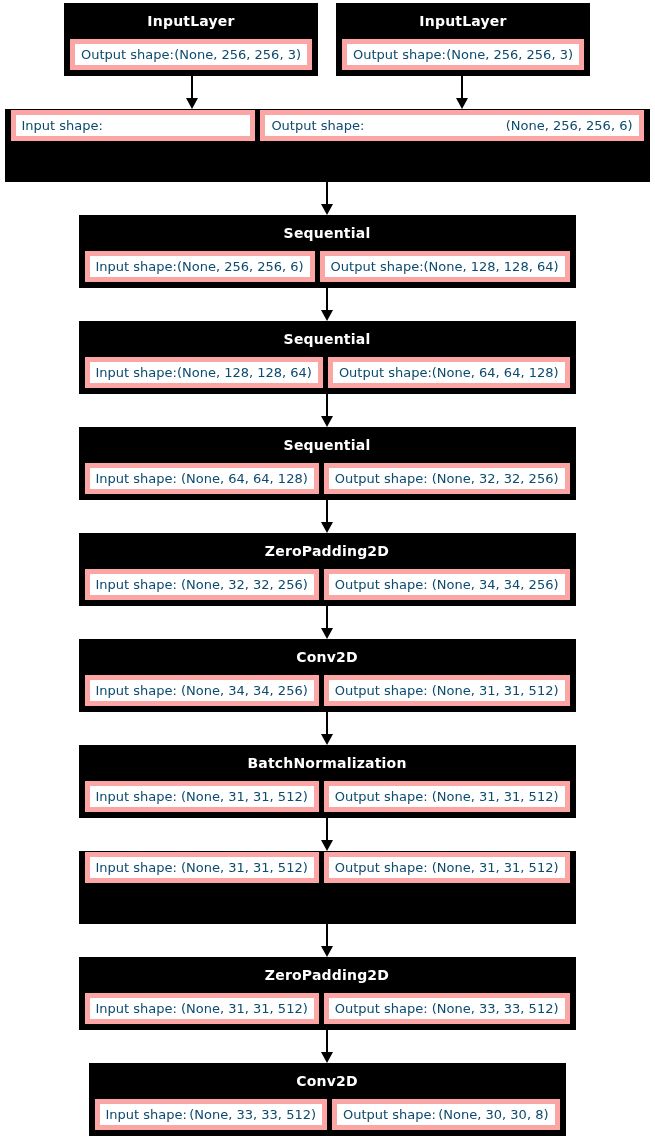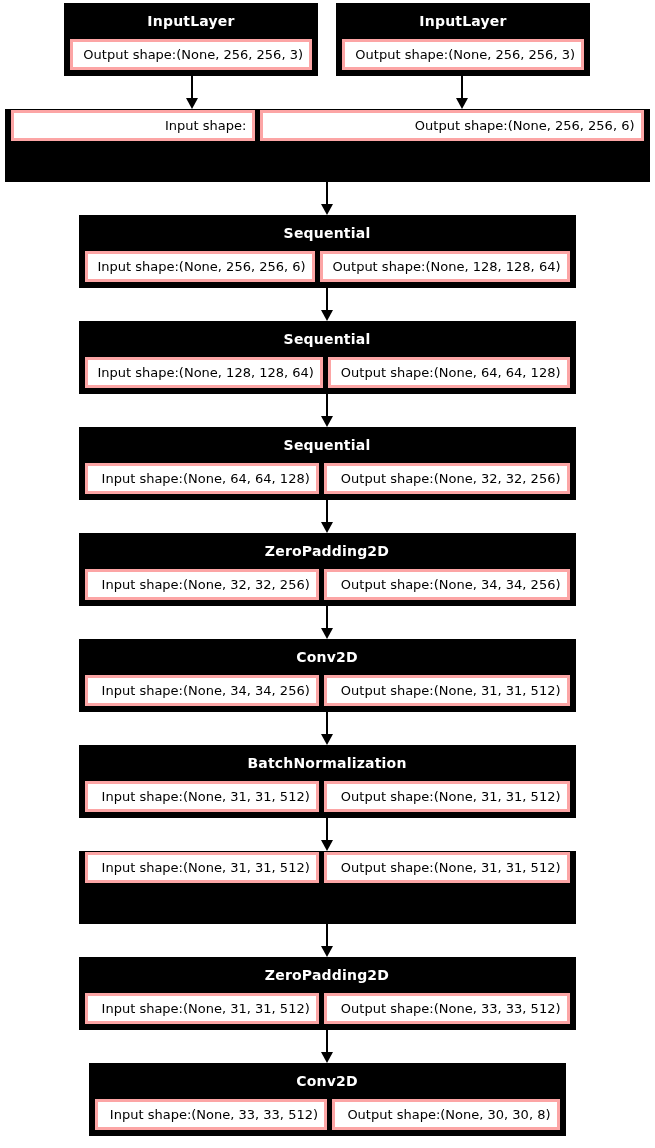--- a/index.html
+++ b/index.html
@@ -41,27 +41,27 @@
   }
   .node-body {
     display: flex;
     gap: 5px;
     padding: 0 5px 5px 5px;
     height: 31px;
     box-sizing: content-box;
   }
   .cell {
     background: #ffffff;
-    border: 3px solid #fca5a5;
+    border: 5px solid #fca5a5;
     flex: 1 1 auto;
     display: flex;
     align-items: center;
-    justify-content: flex-end;
+    justify-content: space-between;
     font-size: 13px;
-    color: #000000;
+    color: #0c4a6e;
     white-space: nowrap;
     overflow: hidden;
     padding: 0 6px;
   }
   .cell .shape { font-weight: normal; }
   .connector { position: relative; height: 33px; width: 100%; }
   .arrow { position: absolute; top: 0; width: 0; height: 100%; }
   .arrow .line {
     position: absolute; left: -1px; top: 0;
     width: 2px; height: 22px; background: #000000;

